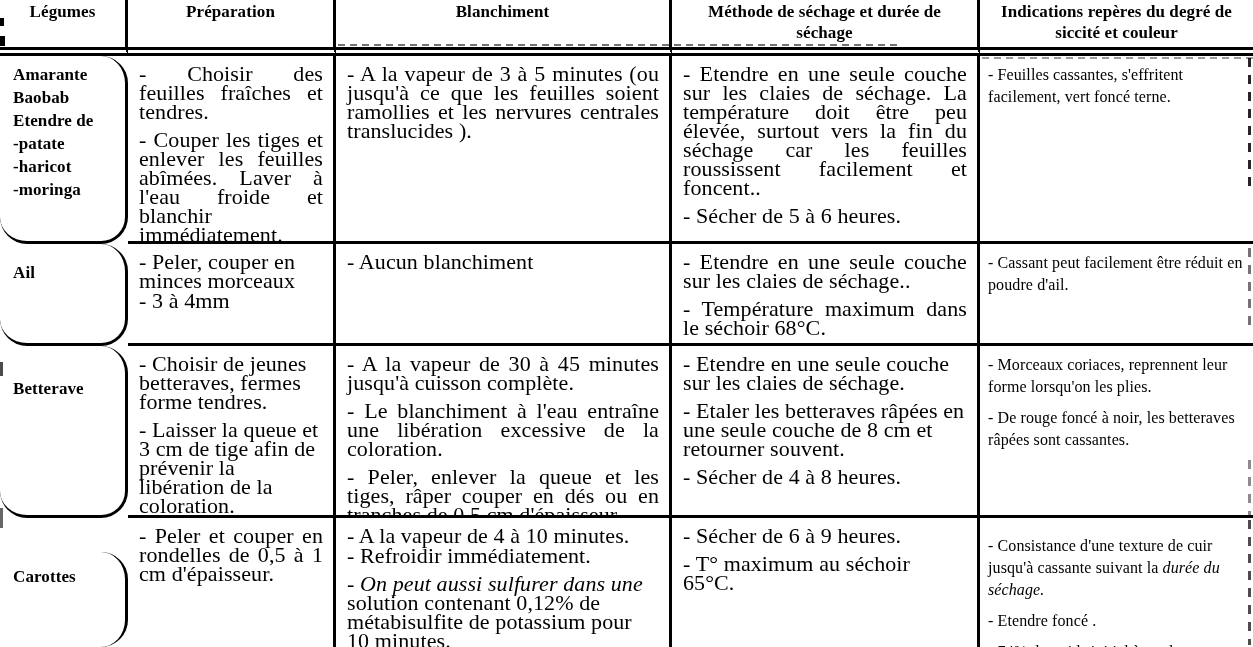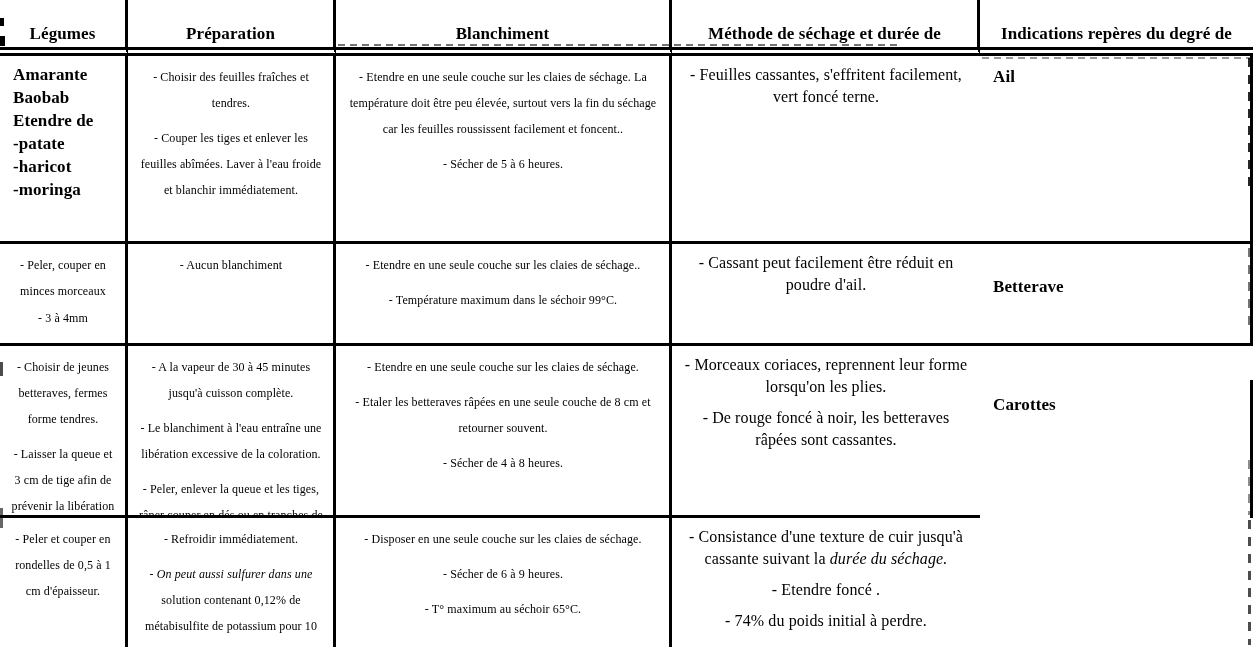--- a/index.html
+++ b/index.html
@@ -17,50 +17,51 @@
     width: 1253px;
     height: 647px;
     grid-template-columns: 128px 208px 336px 308px 273px;
     grid-template-rows: 56px 188px 102px 172px 1fr;
   }
   .cell {
     box-sizing: border-box;
     border-right: 3px solid #000;
     border-bottom: 3px solid #000;
     padding: 8px 10px 0 11px;
-    font-size: 12px;
-    line-height: 26px;
+    font-size: 22px;
+    line-height: 19px;
     overflow: hidden;
     letter-spacing: 0.1px;
   }
   .cell.lastcol { border-right: none; }
   .cell.lastrow { border-bottom: none; }
   .hdr {
     border-bottom: 9px double #000;
     font-weight: bold;
     text-align: center;
     font-size: 17px;
     line-height: 21px;
-    padding: 23px 8px 0;
+    padding: 1px 8px 0;
   }
   .veg {
     font-weight: bold;
     font-size: 17px;
     line-height: 23px;
     padding-left: 13px;
     padding-right: 4px;
+    border-radius: 27px;
   }
   .pt-a { padding-top: 7px; }
-  .pt-b { padding-top: 9px; }
+  .pt-b { padding-top: 17px; }
   .pt-c { padding-top: 31px; }
   .pt-d { padding-top: 13px; margin-top: 34px; }
   .just { text-align: justify; }
   .c5 { font-size: 16px; line-height: 22px; padding: 8px 8px 0 8px; }
-  .c5.tightpad { padding-top: 8px; }
-  p.para { margin: 0 0 9px 0; text-align: center; }
+  .c5.tightpad { padding-top: 17px; }
+  p.para { margin: 0 0 9px 0; }
   p.para.tight { margin-bottom: 1px; }
   .it { font-style: italic; }
   .vegline { white-space: nowrap; }
   
   .artifact { position: absolute; background: #000; }
   .dashv {
     width: 3px;
     background: repeating-linear-gradient(to bottom, #000 0 9px, transparent 9px 17px);
     opacity: 0.85;
   }
@@ -88,40 +89,43 @@
       <div class="vegline">Etendre de</div>
       <div class="vegline">-patate</div>
       <div class="vegline">-haricot</div>
       <div class="vegline">-moringa</div>
     </div>
     <div class="cell just">
       <p class="para">- Choisir des feuilles fraîches et tendres.</p>
       <p class="para">- Couper les tiges et enlever les feuilles abîmées. Laver à l'eau froide et blanchir immédiatement.</p>
     </div>
     <div class="cell just">
+      <p class="para">- A la vapeur de 3 à 5 minutes (ou jusqu'à ce que les feuilles soient ramollies et les nervures centrales translucides ).</p>
+    </div>
+    <div class="cell just">
       <p class="para">- Etendre en une seule couche sur les claies de séchage. La température doit être peu élevée, surtout vers la fin du séchage car les feuilles roussissent facilement et foncent..</p>
       <p class="para">- Sécher de 5 à 6 heures.</p>
     </div>
     <div class="cell c5 lastcol">
       <p class="para">- Feuilles cassantes, s'effritent facilement, vert foncé terne.</p>
     </div>
 
     <div class="cell veg pt-b">
       <div class="vegline">Ail</div>
     </div>
     <div class="cell">
       <p class="para tight">- Peler, couper en minces morceaux</p>
       <p class="para">- 3 à 4mm</p>
     </div>
     <div class="cell">
       <p class="para">- Aucun blanchiment</p>
     </div>
     <div class="cell just">
       <p class="para">- Etendre en une seule couche sur les claies de séchage..</p>
-      <p class="para">- Température maximum dans le séchoir 99°C.</p>
+      <p class="para">- Température maximum dans le séchoir 68°C.</p>
     </div>
     <div class="cell c5 lastcol">
       <p class="para">- Cassant peut facilement être réduit en poudre d'ail.</p>
     </div>
 
     <div class="cell veg pt-c">
       <div class="vegline">Betterave</div>
     </div>
     <div class="cell">
       <p class="para">- Choisir de jeunes betteraves, fermes forme tendres.</p>
@@ -142,25 +146,25 @@
       <p class="para">- De rouge foncé à noir, les betteraves râpées sont cassantes.</p>
     </div>
 
     <div class="cell veg pt-d lastrow">
       <div class="vegline">Carottes</div>
     </div>
     <div class="cell just lastrow">
       <p class="para">- Peler et couper en rondelles de 0,5 à 1 cm d'épaisseur.</p>
     </div>
     <div class="cell lastrow">
+      <p class="para tight">- A la vapeur de 4 à 10 minutes.</p>
       <p class="para">- Refroidir immédiatement.</p>
       <p class="para"><span class="it">- On peut aussi sulfurer dans une</span> <span>solution contenant 0,12% de métabisulfite de potassium pour 10 minutes.</span></p>
     </div>
     <div class="cell lastrow">
-      <p class="para">- Disposer en une seule couche sur les claies de séchage.</p>
       <p class="para">- Sécher de 6 à 9 heures.</p>
       <p class="para">- T° maximum au séchoir 65°C.</p>
     </div>
     <div class="cell c5 lastcol lastrow tightpad">
       <p class="para"><span>- Consistance d'une texture de cuir jusqu'à cassante suivant la</span> <span class="it">durée du séchage.</span></p>
       <p class="para">- Etendre foncé .</p>
       <p class="para">- 74% du poids initial à perdre.</p>
     </div>
 
   </div>

